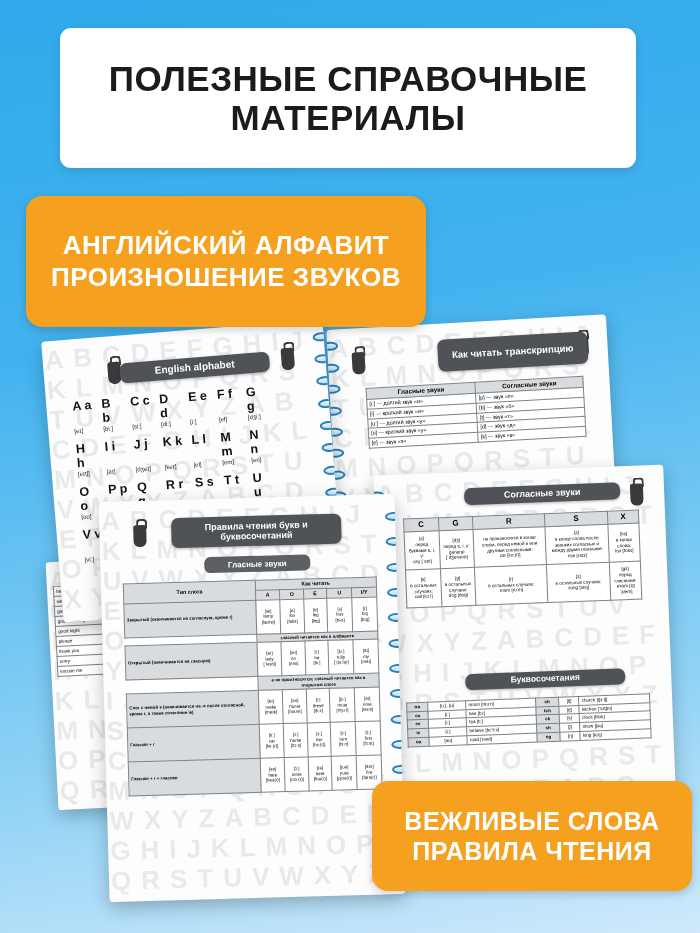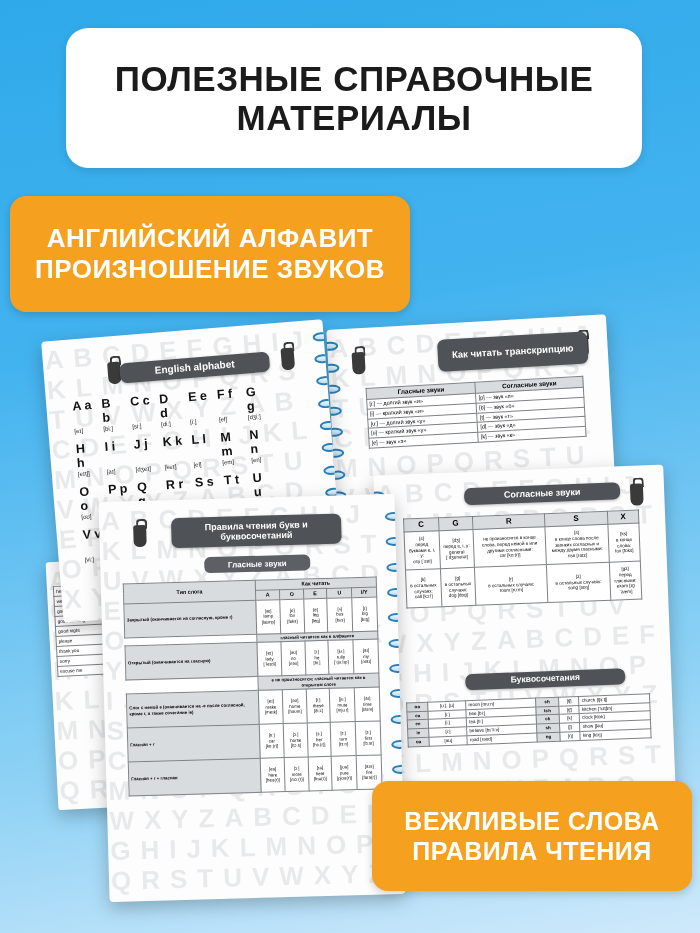--- a/index.html
+++ b/index.html
@@ -5,40 +5,40 @@
   * { box-sizing: border-box; }
   html, body { margin:0; padding:0; }
   body {
     width:700px; height:933px; position:relative; overflow:hidden;
     font-family:"Liberation Sans", sans-serif;
     background: linear-gradient(170deg,#2fa9ea 0%, #43b3ef 35%, #8fd2f5 75%, #cfe9fb 100%);
   }
 
   
   .header-card{
-    position:absolute; left:66px; top:28px; width:576px; height:140px;
-    background:#fff; border-radius:22px;
+    position:absolute; left:60px; top:28px; width:576px; height:140px;
+    background:#fff; border-radius:11px;
     display:flex; align-items:center; justify-content:center; text-align:center;
     box-shadow:0 3px 10px rgba(0,0,0,.12);
     z-index:30;
   }
   .header-title{
     font-weight:bold; font-size:35px; line-height:1.12; letter-spacing:.5px;
     color:#1b1b1b; text-transform:uppercase; padding:0 18px;
   }
 
   
   .label-orange{
     position:absolute; background:#f5a01f; color:#fff;
     font-weight:bold; text-transform:uppercase; text-align:center;
     border-radius:16px; box-shadow:0 3px 8px rgba(0,0,0,.18);
     display:flex; align-items:center; justify-content:center;
     line-height:1.2; z-index:30;
   }
-  #label-top-left{ left:10px; top:196px; width:400px; height:116px; font-size:26px; letter-spacing:.5px;}
+  #label-top-left{ left:26px; top:196px; width:400px; height:131px; font-size:26px; letter-spacing:.5px;}
   #label-bottom-right{ right:8px; bottom:42px; width:320px; height:110px; font-size:25px; letter-spacing:.5px;}
 
   
   .page{
     position:absolute;
     background:#fdfdfd;
     box-shadow:0 6px 18px rgba(0,0,0,.25);
     overflow:hidden;
   }
   .bg-letters{

